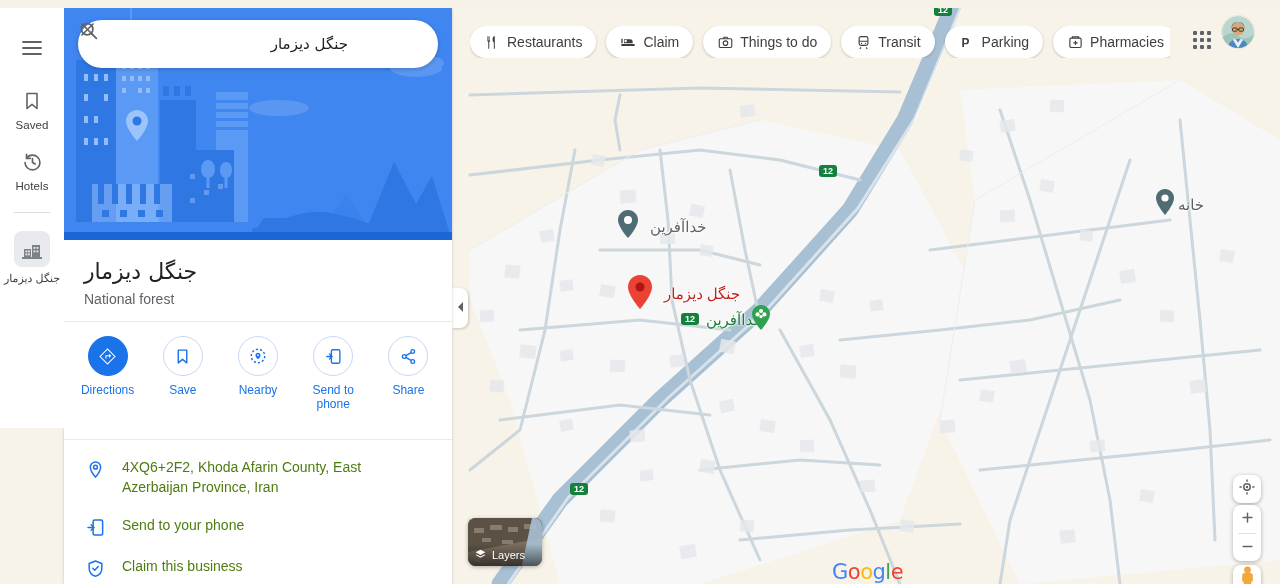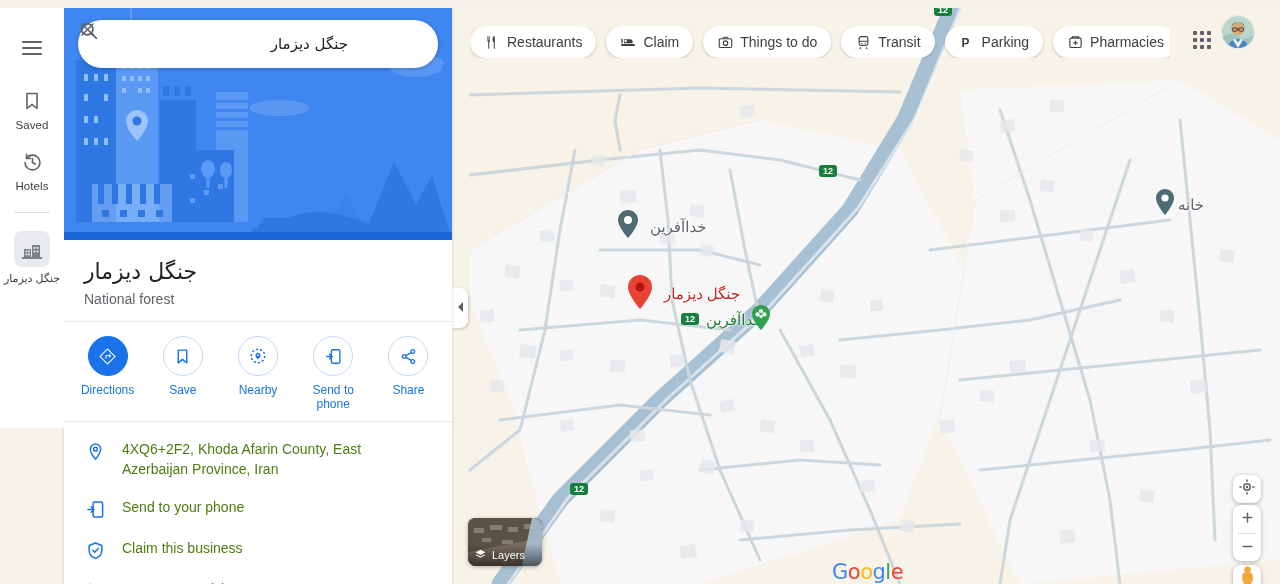--- a/index.html
+++ b/index.html
@@ -64,21 +64,21 @@
     direction: rtl; text-align: right; font-family: "DejaVu Sans", sans-serif;
   }
   .sb-btn { width: 40px; height: 40px; display:flex; align-items:center;
     justify-content:center; cursor:pointer; border-radius:50%; }
 
   .place-head { padding: 18px 20px 14px; border-bottom: 1px solid #e8eaed; }
   .place-title { font-size: 22px; color: #202124; line-height: 28px;
     direction: rtl; text-align: left; font-family: "DejaVu Sans", sans-serif; font-weight: 400; }
   .place-cat { font-size: 14px; color: #5f6368; margin-top: 5px; }
 
-  .actions { display: flex; padding: 14px 6px 10px; border-bottom: 1px solid #e8eaed; }
+  .actions { display: flex; padding: 14px 6px 28px; border-bottom: 1px solid #e8eaed; }
   .action { flex: 1; display: flex; flex-direction: column; align-items: center; cursor: pointer; }
   .act-circle {
     width: 40px; height: 40px; border-radius: 50%; border: 1px solid #c7d8f5;
     display: flex; align-items: center; justify-content: center; background: #fff;
   }
   .act-circle.filled { background: #1a73e8; border-color: #1a73e8; }
   .act-label { font-size: 12px; color: #1a73e8; margin-top: 7px; text-align: center;
     line-height: 14px; max-width: 62px; }
 
   .info-list { padding: 8px 0 0; }

